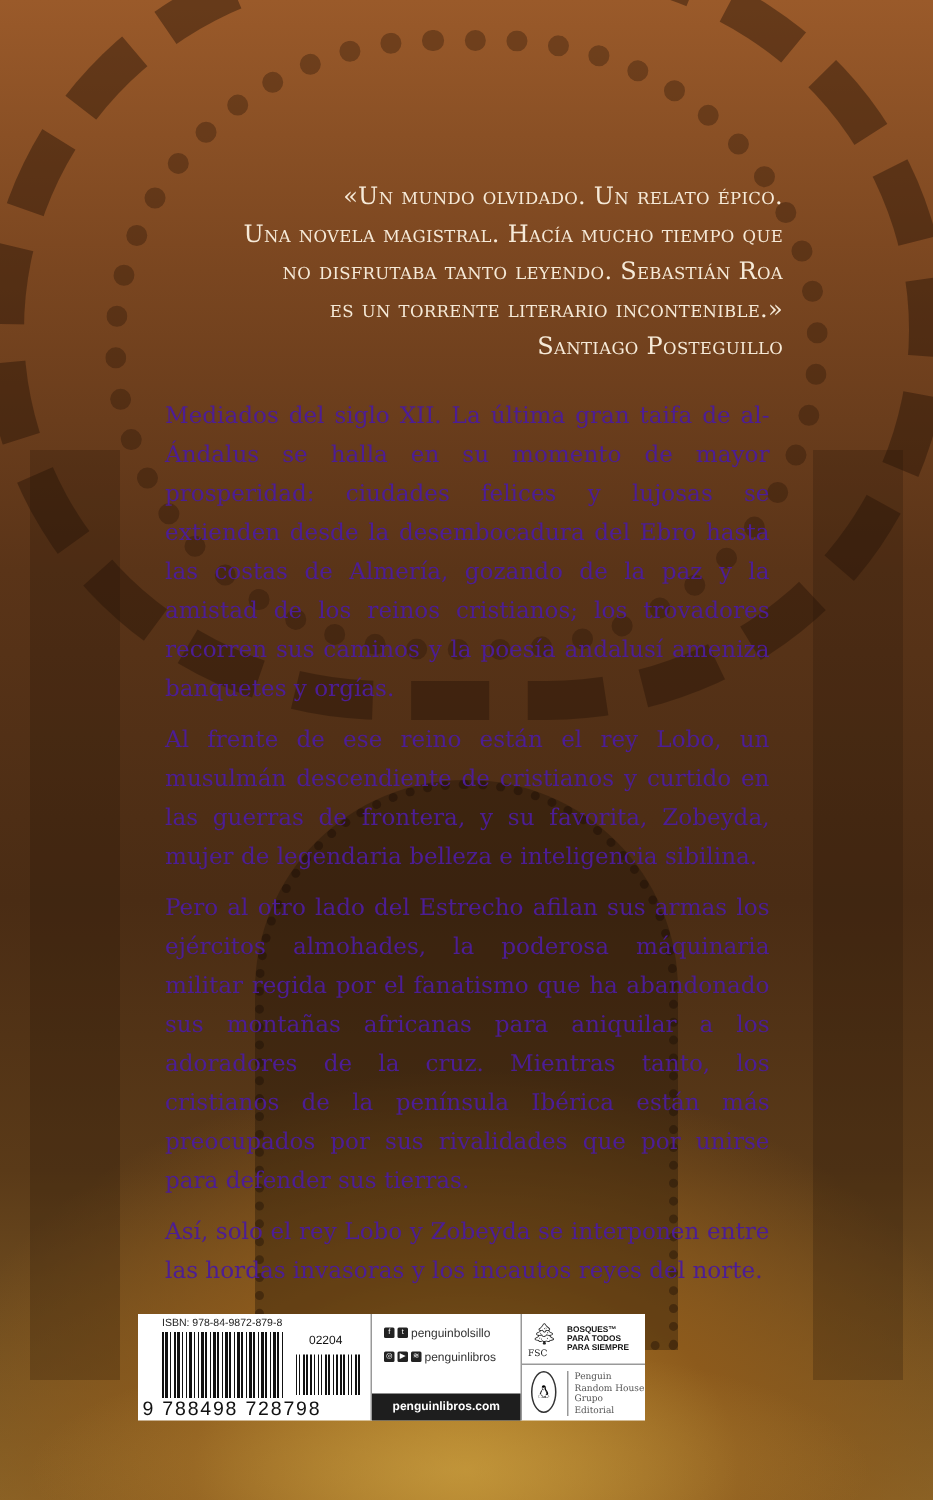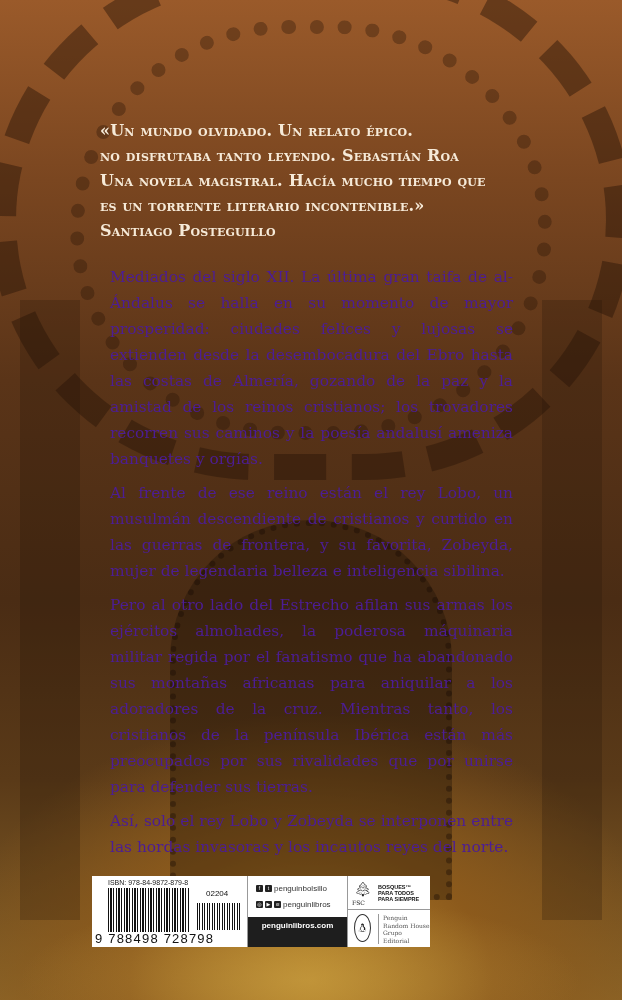--- a/index.html
+++ b/index.html
@@ -12,38 +12,38 @@
   }
   .arch{position:absolute;left:-10px;top:-40px;width:642px;height:520px;border-radius:50%/60%;
     border:26px dashed rgba(40,20,8,0.45);box-sizing:border-box;}
   .arch2{position:absolute;left:70px;top:20px;width:482px;height:420px;border-radius:50%/55%;
     border:14px dotted rgba(40,20,8,0.35);box-sizing:border-box;}
   .inner-arch{position:absolute;left:170px;top:520px;width:282px;height:380px;border-radius:140px 140px 0 0;
     background:rgba(30,16,6,0.35);border:6px dotted rgba(20,10,4,0.35);box-sizing:border-box;}
   .pillar{position:absolute;top:300px;width:60px;height:620px;background:rgba(35,20,8,0.25);}
   .fog{position:absolute;left:0;right:0;bottom:0;height:160px;
     background:radial-gradient(ellipse 400px 120px at 300px 140px, rgba(200,160,70,0.55), transparent 70%);}
-  .quote{position:absolute;left:100px;top:118px;width:422px;text-align:left;color:#f6ead8;
-    font-size:16px;line-height:25px;font-variant:small-caps;letter-spacing:0.2px;font-weight:bold;}
+  .quote{position:absolute;left:100px;top:118px;width:422px;text-align:right;color:#f6ead8;
+    font-size:16px;line-height:25px;font-variant:small-caps;letter-spacing:0.2px;}
   .quote .author{display:block;}
   .body{position:absolute;left:110px;top:264px;width:403px;color:#4c1d95;font-size:15.4px;line-height:26px;text-align:justify;}
   .body p{margin:0 0 8px 0;}
   .barbox{position:absolute;left:92px;top:876px;width:338px;height:71px;background:#fff;display:flex;}
   .sec1{width:155px;position:relative;border-right:1px solid #999;}
   .isbn{position:absolute;left:16px;top:3px;font-family:"Liberation Sans",sans-serif;font-size:7px;color:#222;}
   .bars1{position:absolute;left:16px;top:12px;width:82px;height:44px;
     background:repeating-linear-gradient(90deg,#111 0 1px,#fff 1px 2px,#111 2px 4px,#fff 4px 5px,#111 5px 6px,#fff 6px 8px);}
   .num1{position:absolute;left:3px;top:55px;font-family:"Liberation Sans",sans-serif;font-size:13px;letter-spacing:1.2px;color:#111;}
   .num2{position:absolute;left:114px;top:13px;font-family:"Liberation Sans",sans-serif;font-size:8px;color:#111;}
   .bars2{position:absolute;left:105px;top:27px;width:44px;height:27px;
     background:repeating-linear-gradient(90deg,#111 0 1px,#fff 1px 2px,#111 2px 3px,#fff 3px 5px);}
   .sec2{width:99px;position:relative;border-right:1px solid #999;}
   .social{position:absolute;left:8px;font-family:Liberation Sans, sans-serif;font-size:8px;color:#333;display:flex;align-items:center;gap:2px;}
   .ic{display:inline-block;width:7px;height:7px;background:#222;color:#fff;font-size:5px;line-height:7px;text-align:center;border-radius:1px;}
-  .web{position:absolute;left:0;right:0;bottom:0;height:30px;background:#1e1e1e;color:#fff;font-family:"Liberation Sans",sans-serif;font-weight:bold;font-size:8px;text-align:center;line-height:18px;}
+  .web{position:absolute;left:0;right:0;bottom:0;height:18px;background:#1e1e1e;color:#fff;font-family:"Liberation Sans",sans-serif;font-weight:bold;font-size:8px;text-align:center;line-height:18px;}
   .sec3{flex:1;position:relative;}
   .fsc{position:absolute;left:4px;top:4px;font-family:"Liberation Sans",sans-serif;}
   .fsc .tree{position:absolute;left:2px;top:0;width:20px;height:18px;font-size:14px;line-height:18px;color:#222;}
   .fsc .lbl{position:absolute;left:0;top:19px;font-family:"DejaVu Serif",serif;font-size:6px;color:#222;}
   .fsc .tag{position:absolute;left:26px;top:4px;font-size:5.5px;font-weight:bold;line-height:6px;color:#111;width:60px;}
   .prh-div{position:absolute;left:0;right:0;top:33px;border-top:1px solid #999;}
   .prh-logo{position:absolute;left:6px;top:38px;width:15px;height:26px;border:1px solid #333;border-radius:50%;font-size:12px;text-align:center;line-height:26px;}
   .prh{position:absolute;left:30px;top:38px;font-family:"DejaVu Serif",serif;font-size:6px;line-height:7.5px;color:#555;border-left:1px solid #999;padding-left:4px;}
 </style>
 </head>
@@ -52,22 +52,22 @@
 <div class="bg"></div>
 <div class="arch"></div>
 <div class="arch2"></div>
 <div class="pillar" style="left:20px"></div>
 <div class="pillar" style="right:20px"></div>
 <div class="inner-arch"></div>
 <div class="fog"></div>
 
 <div class="quote">
   <div>«Un mundo olvidado. Un relato épico.</div>
+  <div>Una novela magistral. Hacía mucho tiempo que</div>
   <div>no disfrutaba tanto leyendo. Sebastián Roa</div>
-  <div>Una novela magistral. Hacía mucho tiempo que</div>
   <div>es un torrente literario incontenible.»</div>
   <span class="author">Santiago Posteguillo</span>
 </div>
 
 <div class="body">
   <p>Mediados del siglo XII. La última gran taifa de al-Ándalus se halla en su momento de mayor prosperidad: ciudades felices y lujosas se extienden desde la desembocadura del Ebro hasta las costas de Almería, gozando de la paz y la amistad de los reinos cristianos; los trovadores recorren sus caminos y la poesía andalusí ameniza banquetes y orgías.</p>
   <p>Al frente de ese reino están el rey Lobo, un musulmán descendiente de cristianos y curtido en las guerras de frontera, y su favorita, Zobeyda, mujer de legendaria belleza e inteligencia sibilina.</p>
   <p>Pero al otro lado del Estrecho afilan sus armas los ejércitos almohades, la poderosa máquinaria militar regida por el fanatismo que ha abandonado sus montañas africanas para aniquilar a los adoradores de la cruz. Mientras tanto, los cristianos de la península Ibérica están más preocupados por sus rivalidades que por unirse para defender sus tierras.</p>
   <p>Así, solo el rey Lobo y Zobeyda se interponen entre las hordas invasoras y los incautos reyes del norte.</p>
 </div>

